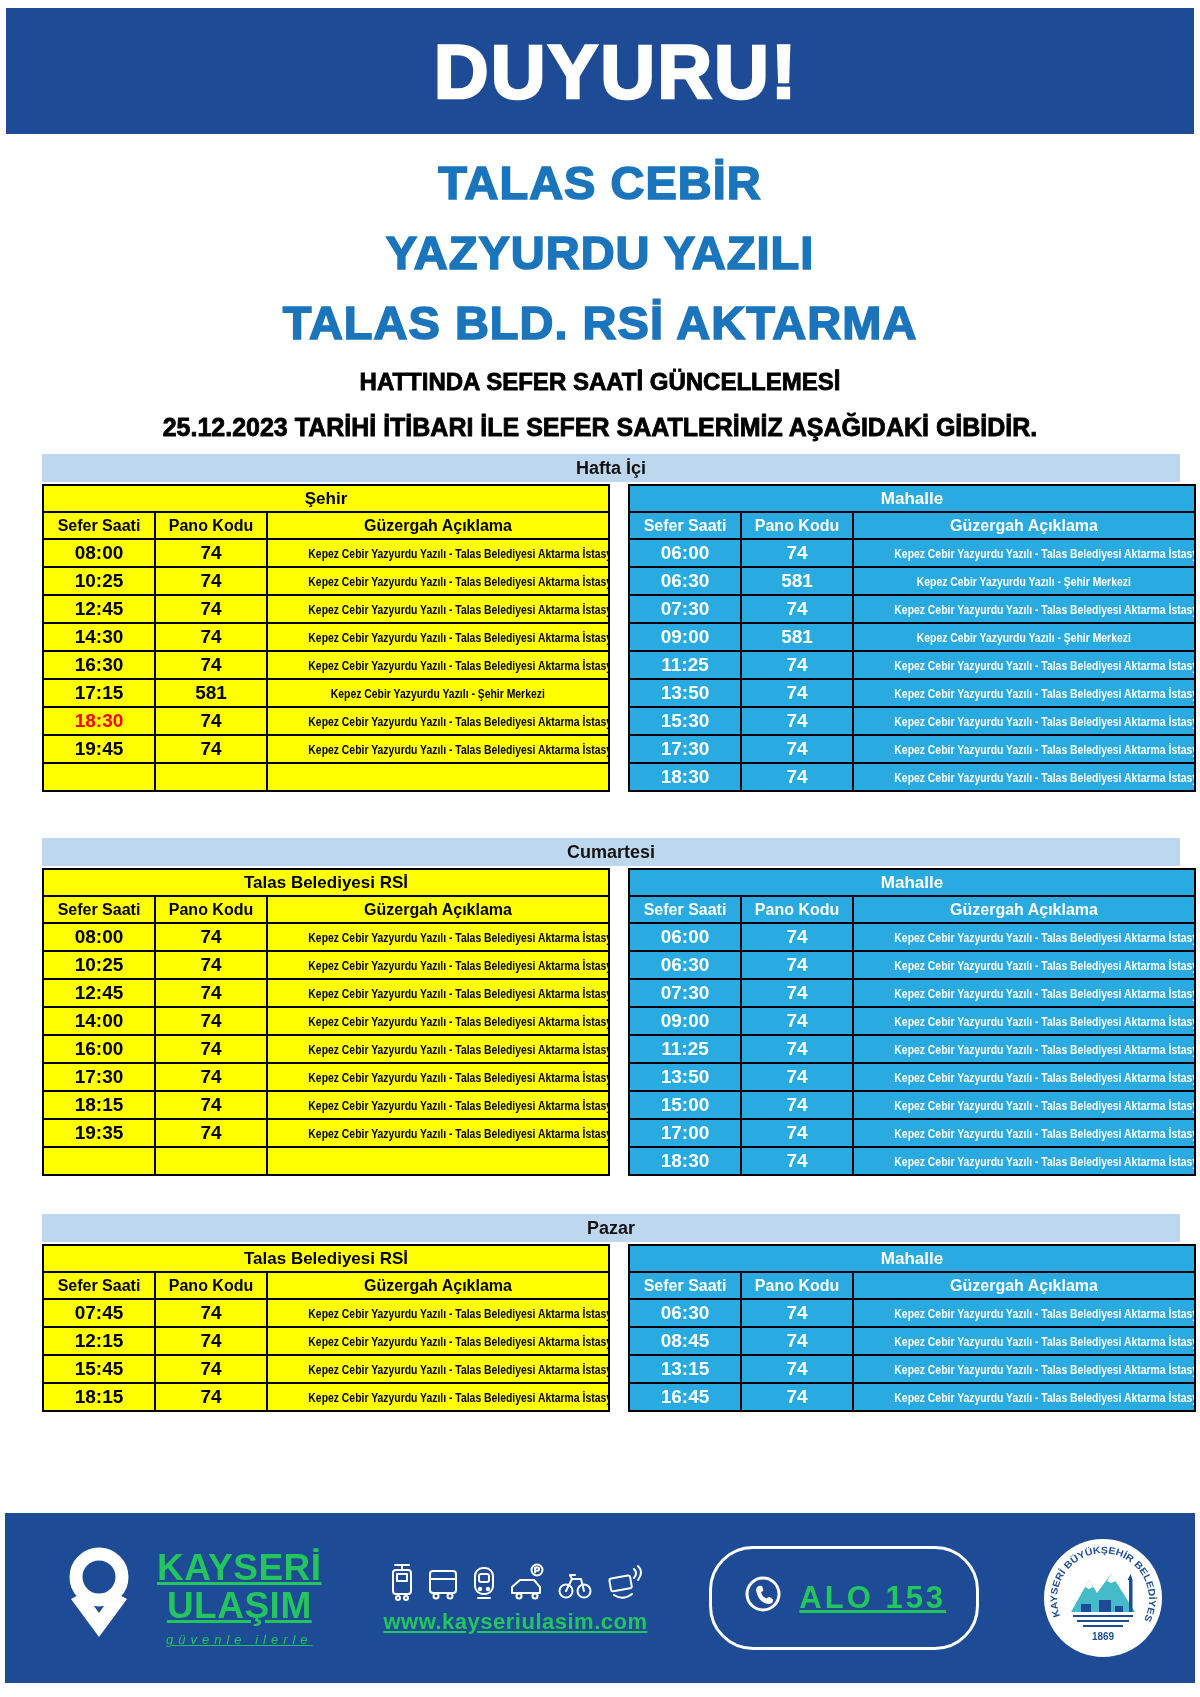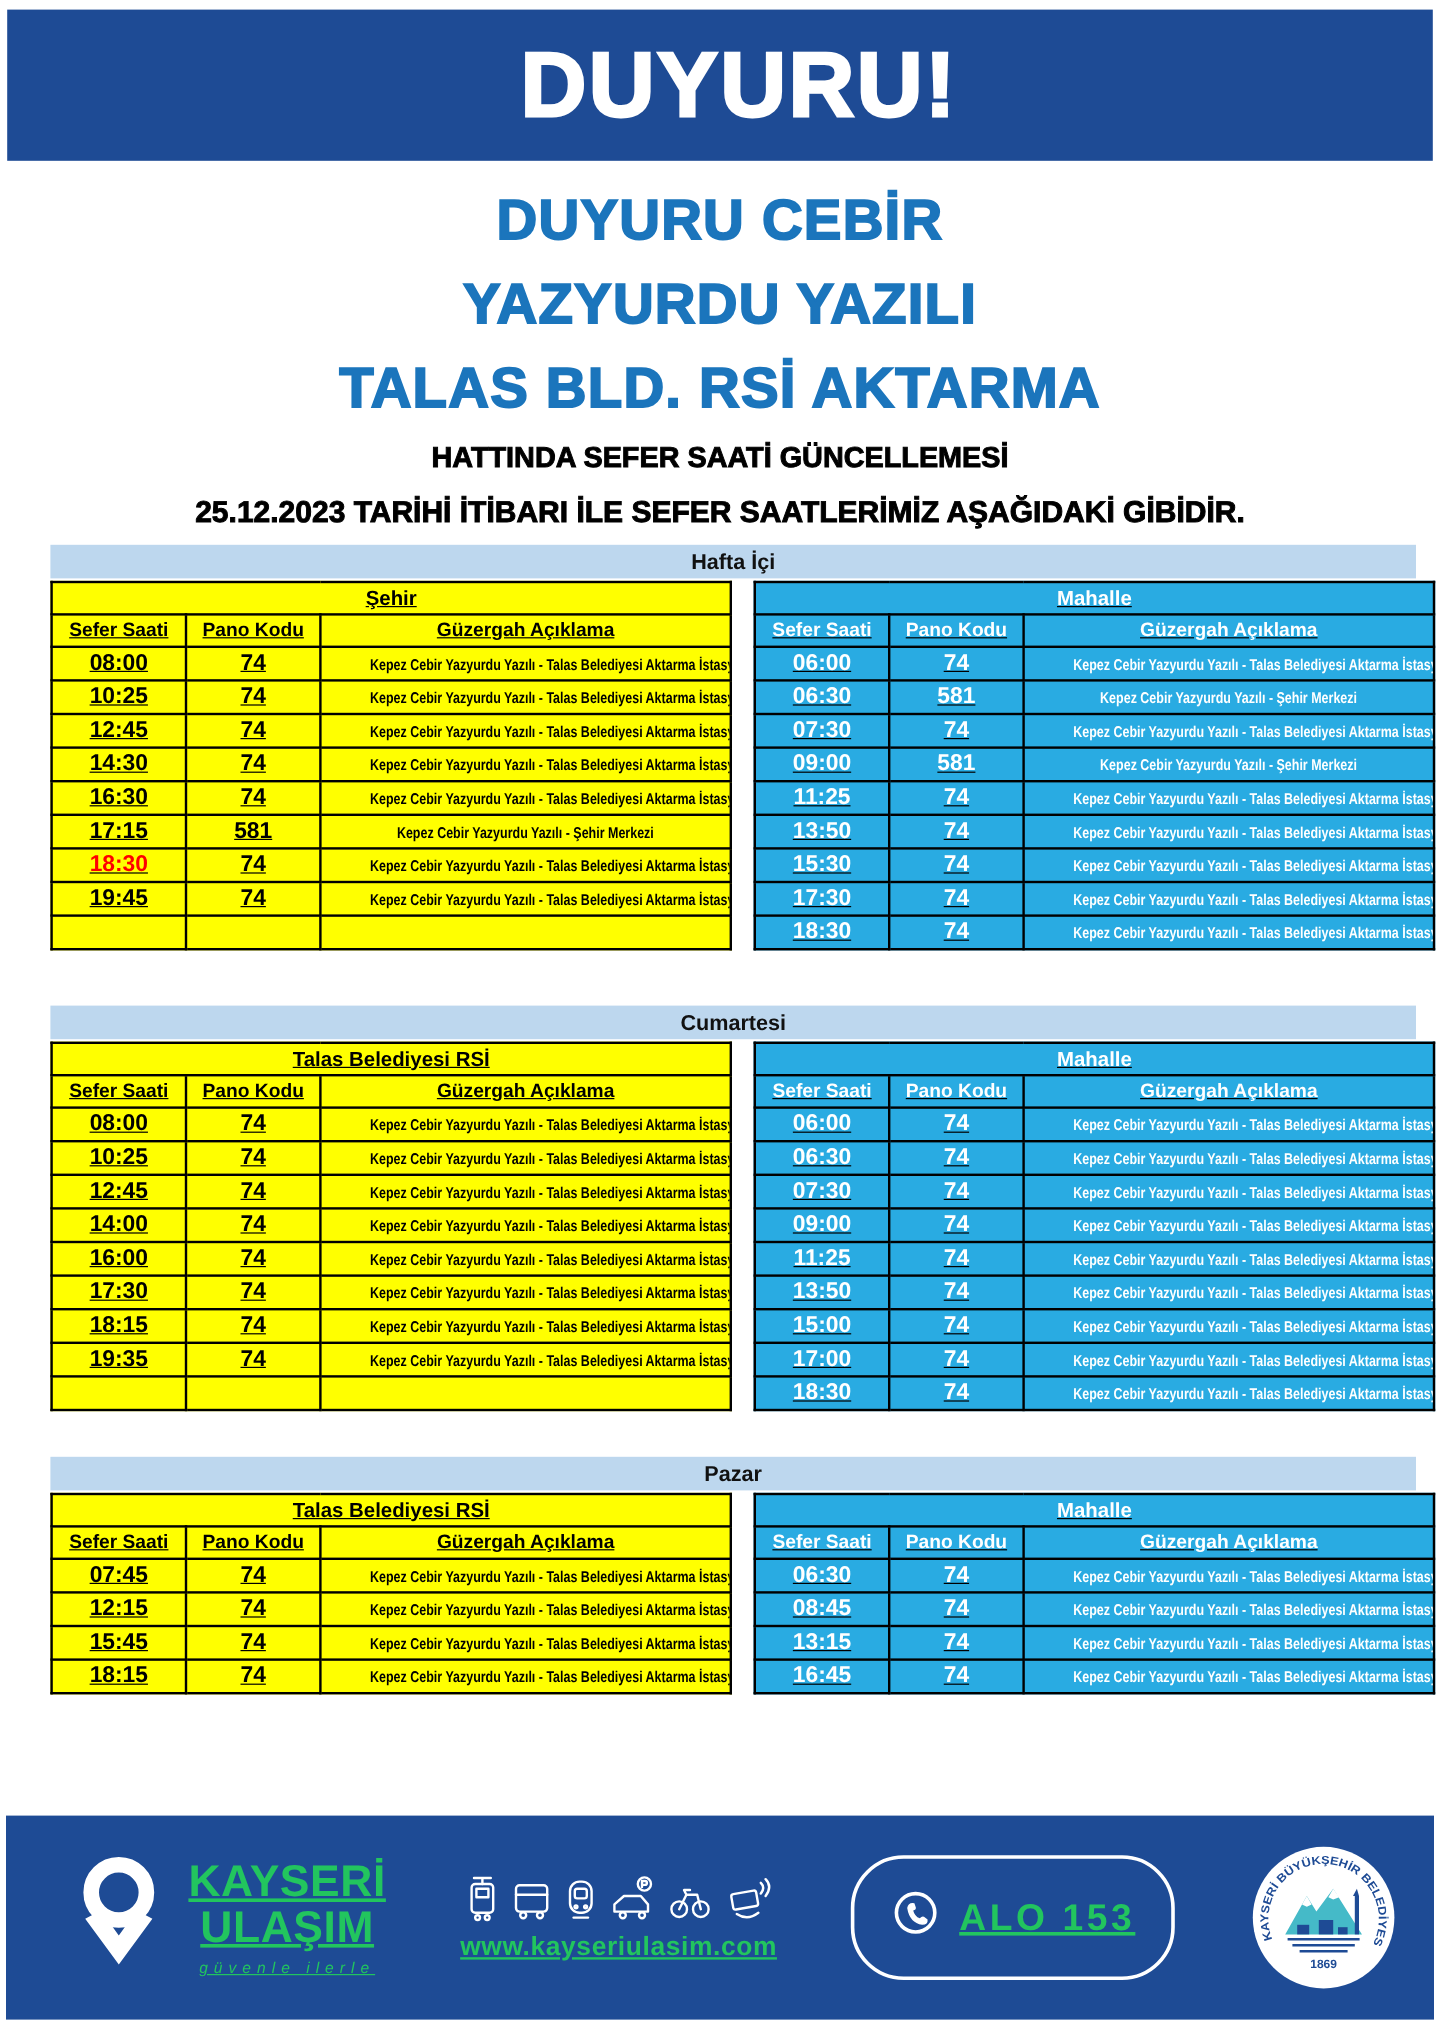--- a/index.html
+++ b/index.html
@@ -24,21 +24,21 @@
   .sub2{text-align:center;font-weight:bold;font-size:25px;line-height:50px;color:#000;-webkit-text-stroke:0.8px #000;}
   
   .sections{margin:2px 20px 0 22px;}
   .sections > section:nth-child(2){margin-top:46px;}
   .sections > section:nth-child(3){margin-top:38px;}
   .day-section{margin-top:2px;padding-left:20px;}
   .day-bar{
     height:28px;background:#bdd7ee;display:flex;align-items:center;justify-content:center;
     font-weight:bold;font-size:18px;color:#111;
   }
-  .tables{display:flex;gap:18px;margin-top:2px;text-decoration:underline;}
+  .tables{display:flex;gap:18px;margin-top:2px;}
   table.sched{border-collapse:collapse;width:570px;table-layout:fixed;}
   .sched th,.sched td{border:2px solid #000;padding:0;text-align:center;overflow:hidden;white-space:nowrap;}
   .sched.yellow{background:#ffff00;color:#000;}
   .sched.blue{background:#29abe2;color:#fff;}
   .tbl-title{height:27px;font-size:17px;font-weight:bold;}
   .col-h{height:27px;font-size:16px;font-weight:bold;}
   td.time,td.code{font-size:19px;font-weight:bold;height:28px;}
   td.time.red{color:#ff0000;}
   td.route{font-size:13px;font-weight:bold;}
   td.route .fit{display:inline-block;transform:scaleX(0.8);transform-origin:center;white-space:nowrap;}
@@ -61,21 +61,21 @@
   }
   .badge svg{display:block;}
 </style>
 </head>
 <body>
 
 <div class="banner">
   <span>DUYURU!</span>
 </div>
 
-<div class="h-line h-first">DUYURU CEBİR</div>
+<div class="h-line h-first">TALAS CEBİR</div>
 <div class="h-line">YAZYURDU YAZILI</div>
 <div class="h-line">TALAS BLD. RSİ AKTARMA</div>
 <div class="sub1">HATTINDA SEFER SAATİ GÜNCELLEMESİ</div>
 <div class="sub2">25.12.2023 TARİHİ İTİBARI İLE SEFER SAATLERİMİZ AŞAĞIDAKİ GİBİDİR.</div>
 
 <main class="sections">
     <section class="day-section">
       <div class="day-bar">Hafta İçi</div>
       <div class="tables">
         <table class="sched yellow">

